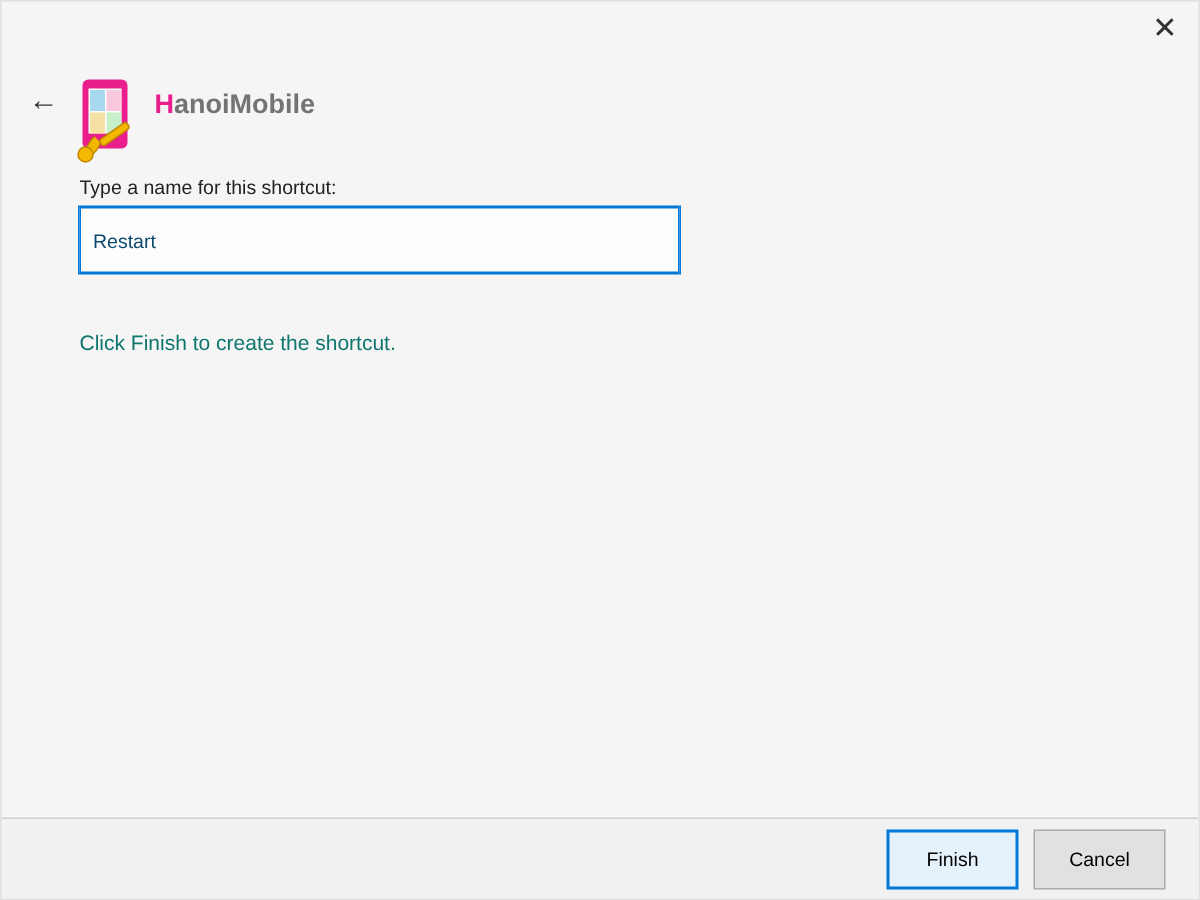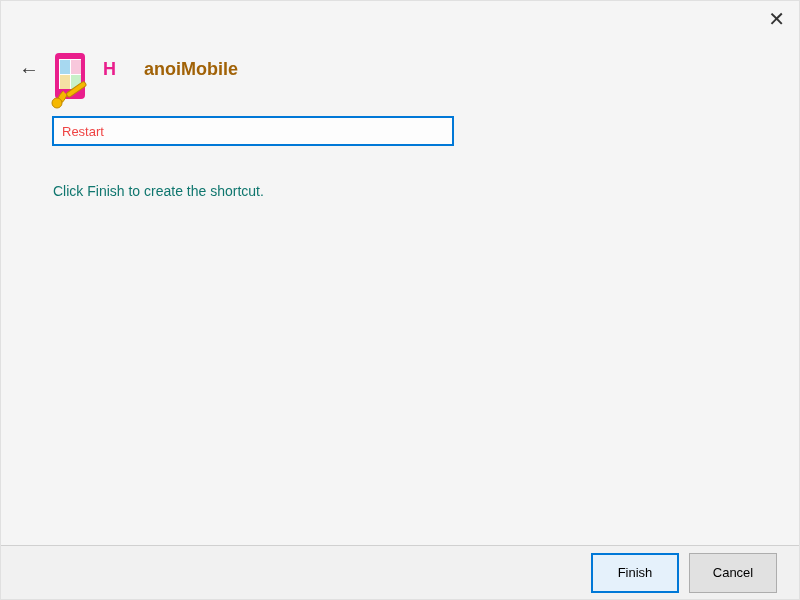--- a/index.html
+++ b/index.html
@@ -54,48 +54,48 @@
       font-weight: 600;
       line-height: 1.2;
     }
     .brand {
       font-size: 18px;
       font-weight: 700;
       line-height: 1.2;
       margin-top: 2px;
     }
     .brand .h { color: #e91e8c; }
-    .brand .rest { color: #a16207; padding-left: 28px; }
+    .brand .rest { color: #737373; }
     .content {
       position: absolute;
       top: 116px;
       left: 52px;
       right: 52px;
     }
     .main-heading {
       font-size: 21px;
       color: #003399;
       font-weight: 400;
       margin-bottom: 40px;
     }
     .label {
       font-size: 13px;
       color: #222;
       margin-bottom: 6px;
     }
     .name-input {
       width: 400px;
-      height: 28px;
+      height: 44px;
       border: 1px solid #0078d7;
       outline: 1px solid #0078d7;
       background: #fdfdfd;
       padding: 4px 8px;
       font-size: 13px;
       font-family: "Segoe UI", Tahoma, sans-serif;
-      color: #ef4444;
+      color: #0c4a6e;
     }
     .instruction {
       font-size: 14px;
       color: #0f766e;
       margin-top: 38px;
     }
     .button-bar {
       position: absolute;
       bottom: 0;
       left: 0;
@@ -151,20 +151,21 @@
     </svg>
   </div>
   <div class="title-block">
     <div class="brand">
       <span class="h">H</span><span class="rest">anoiMobile</span>
     </div>
   </div>
 </div>
 
 <div class="content">
+  <div class="label">Type a name for this shortcut:</div>
   <input type="text" class="name-input" value="Restart" style="">
   <div class="instruction">Click Finish to create the shortcut.</div>
 </div>
 
 <div class="button-bar">
   <button class="btn primary">Finish</button>
   <button class="btn">Cancel</button>
 </div>
 
 </body></html>

